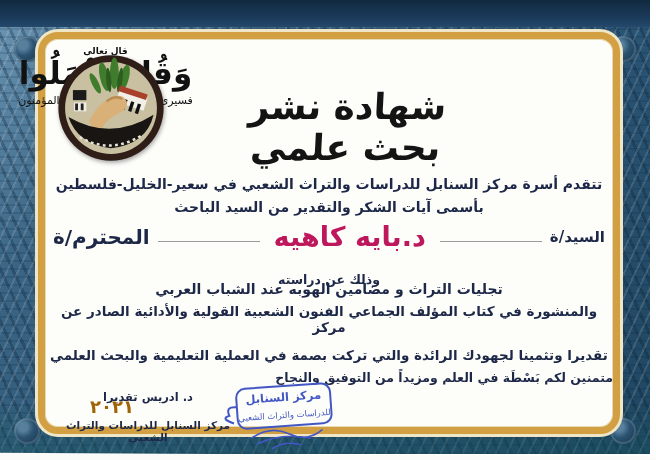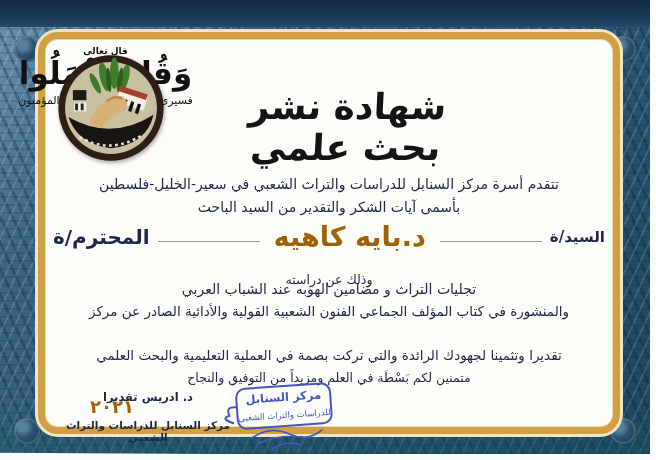--- a/index.html
+++ b/index.html
@@ -61,36 +61,36 @@
   .title{
     right:150px;left:185px;top:48px;text-align:center;
     font-size:36px;font-weight:bold;color:#141414;letter-spacing:-1px;
     transform:skewX(-3deg);
   }
 
   
   .logo{left:8px;top:14px;width:116px;height:112px;}
   .logo svg{filter:drop-shadow(1px 2px 2px rgba(0,0,0,.35));}
 
-  .line-c{width:100%;text-align:center;font-weight:normal;}
+  .line-c{width:100%;text-align:center;font-weight:bold;}
   .intro1{top:138px;font-size:14px;}
   .intro2{top:161px;font-size:14px;}
 
   .recipient{top:183px;left:8px;right:8px;display:flex;align-items:center;font-weight:bold;}
   .recipient .pfx{font-size:15px;white-space:nowrap;}
   .recipient .rule{flex:1;height:0;border-bottom:1.5px solid #9a9a9a;margin:10px 8px 0 8px;}
-  .recipient .name{font-size:27px;color:#a16207;white-space:nowrap;padding:0 6px;letter-spacing:1px;}
+  .recipient .name{font-size:27px;color:#be185d;white-space:nowrap;padding:0 6px;letter-spacing:1px;}
   .recipient .sfx{font-size:20px;white-space:nowrap;}
 
   .about   {top:222px;font-size:12.5px;margin-top:12px;}
   .study   {top:243px;font-size:14px;margin-left:11px;}
   .pub1    {top:265px;font-size:13.5px;}
   .pub2    {top:287px;font-size:13.5px;}
   .thanks  {top:309px;font-size:13.5px;}
-  .wish    {top:332px;font-size:12.5px;}
+  .wish    {top:332px;font-size:12.5px;text-align:right;}
 
   .signblock{right:365px;left:auto;top:352px;width:200px;text-align:center;}
   .sign-name{font-size:11.5px;font-weight:bold;}
   .sign-org{font-size:10.5px;font-weight:bold;margin-top:15px;}
 
   .stamp{left:165px;right:auto;top:344px;width:150px;height:80px;transform:rotate(-4deg);}
   .year{left:12px;right:auto;top:358px;width:110px;text-align:center;
         font-size:18px;font-weight:bold;color:#a16207;letter-spacing:7px;}
 
   

